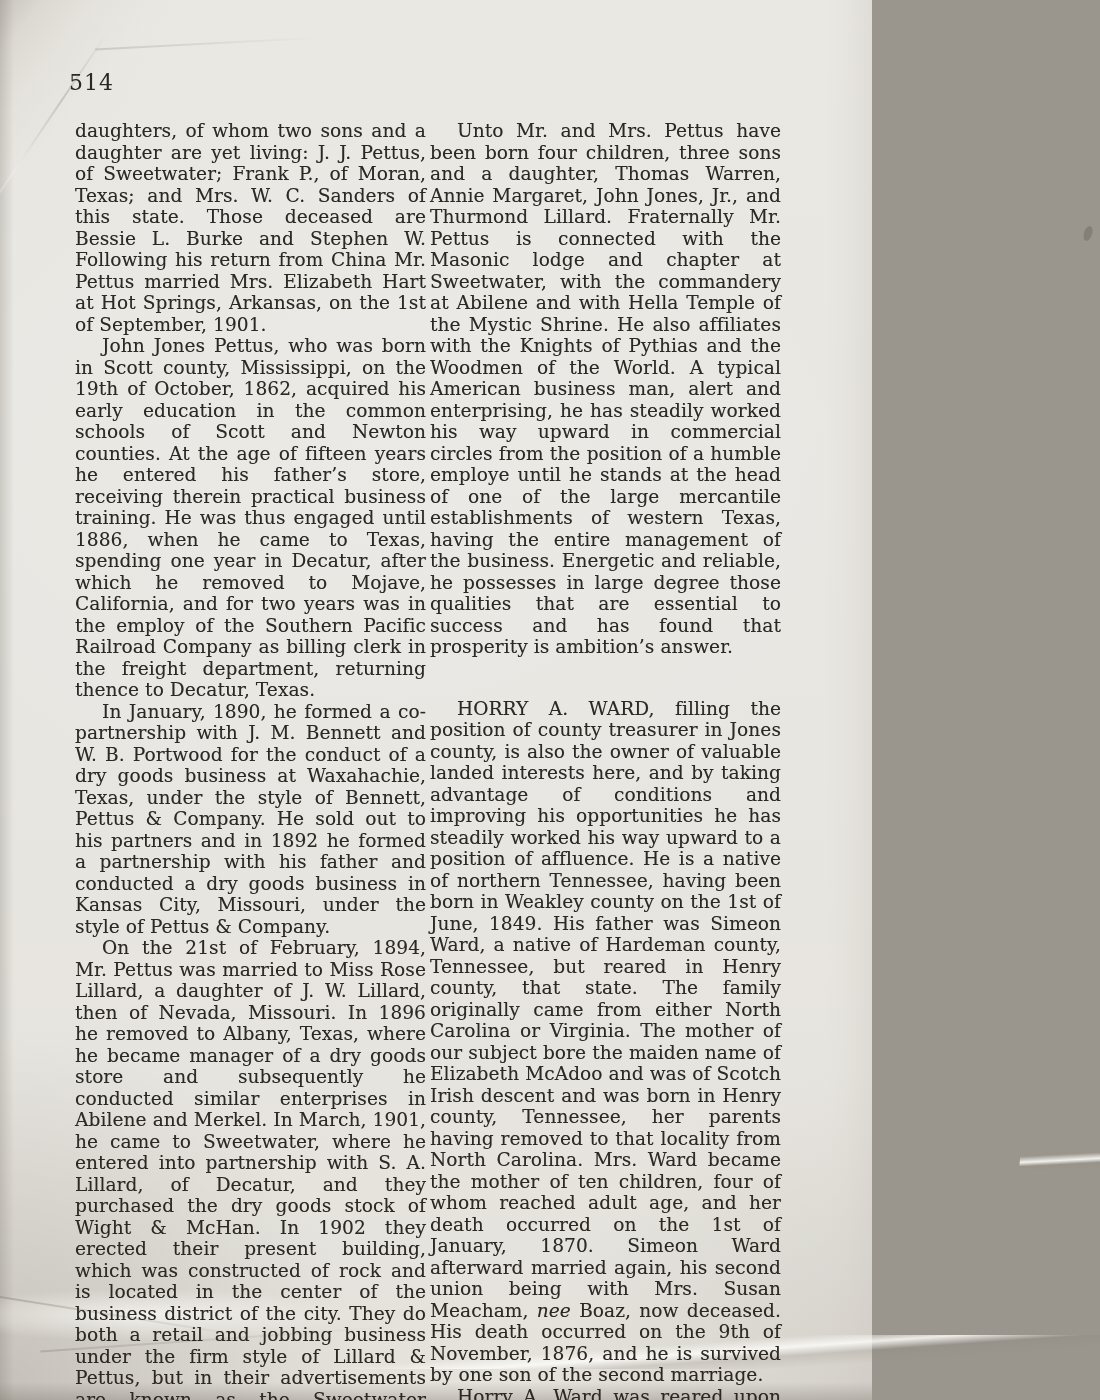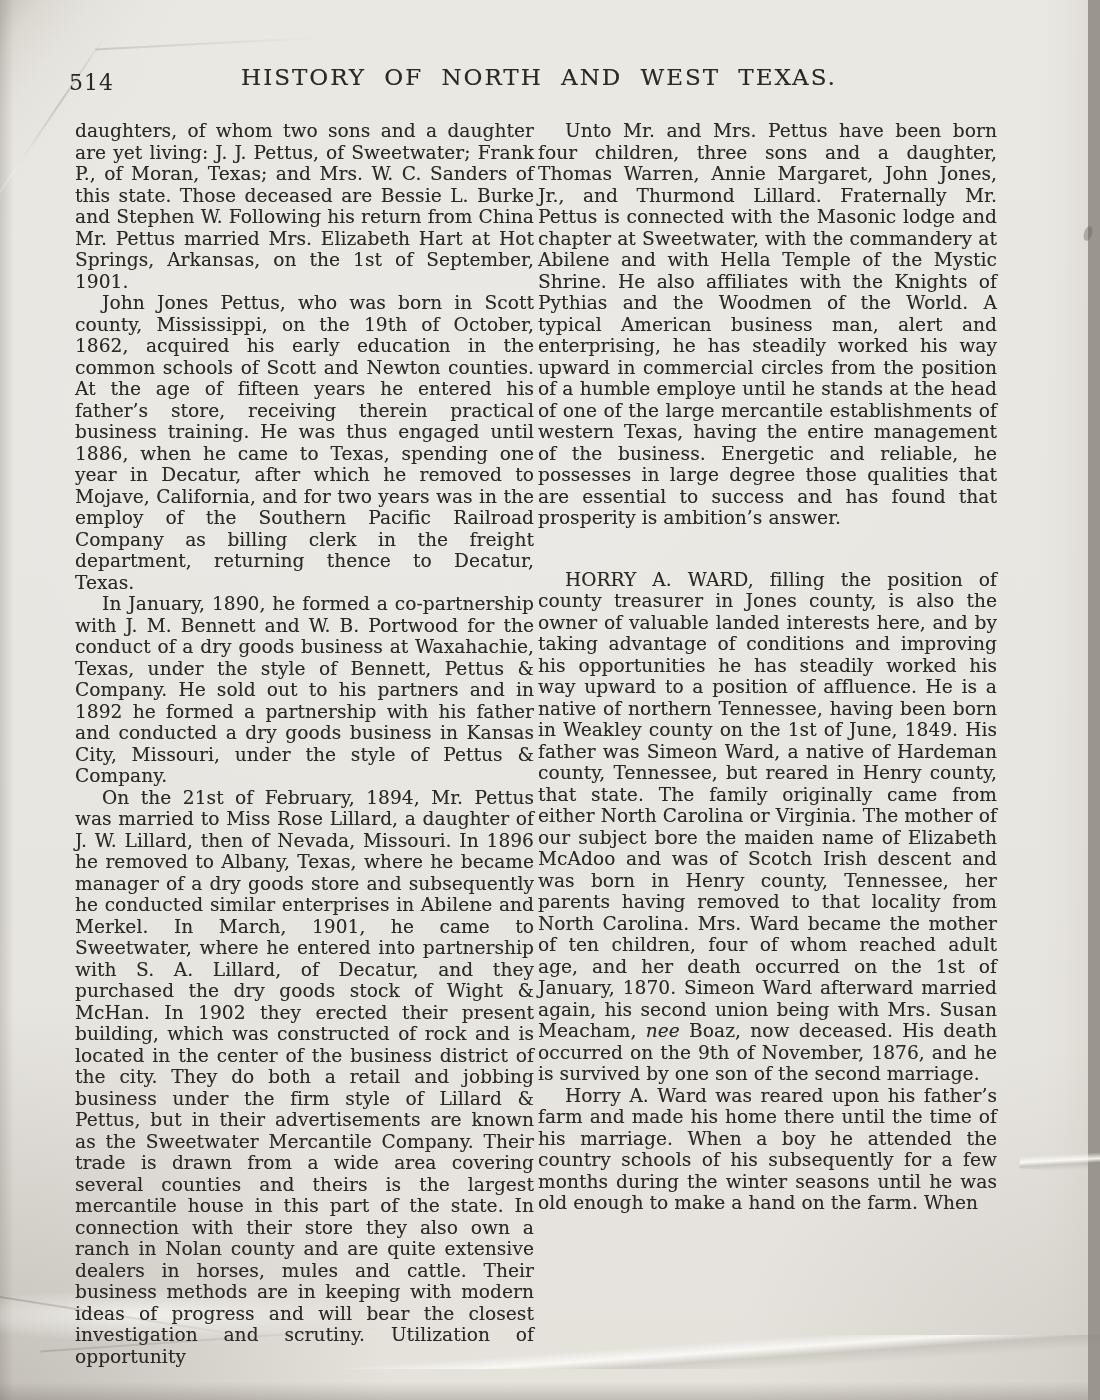--- a/index.html
+++ b/index.html
@@ -1,21 +1,21 @@
 <!DOCTYPE html>
 <html lang="en"><head>
 <meta charset="utf-8">
 <style>
   * { margin: 0; padding: 0; box-sizing: border-box; }
   html, body { width: 1100px; height: 1400px; }
   body { overflow: hidden; background: #9a958d; }
 
   .page {
     position: relative;
-    width: 1088px;
+    width: 872px;
     height: 1400px;
     font-family: "DejaVu Serif", serif;
     color: var(--ink, #2c2823);
     background:
       radial-gradient(ellipse 900px 700px at 45% 35%, rgba(255,255,255,0.12), rgba(255,255,255,0) 60%),
       radial-gradient(circle at 0% 100%, rgba(120,114,105,0.30), rgba(120,114,105,0) 22%),
       radial-gradient(circle at 100% 100%, rgba(120,114,105,0.16), rgba(120,114,105,0) 20%),
       linear-gradient(180deg, #eae8e3 0%, #e8e6e1 55%, #e5e2dc 100%);
   }
 
@@ -125,21 +125,20 @@
   <div class="artifact bottom-highlight"></div>
   <div class="artifact bottom-crease-1"></div>
   <div class="artifact bottom-crease-2"></div>
   <div class="artifact bottom-wide-crease"></div>
   <div class="artifact bottom-edge-shadow"></div>
   <div class="artifact right-tear"></div>
   <div class="artifact speck-right"></div>
 
   <header class="page-header">
     <span class="page-number">514</span>
-    <h1 class="running-title">HISTORY OF NORTH AND WEST TEXAS.</h1>
   </header>
 
   <main class="columns">
     <div class="column">
         <p class="para"><span>daughters, of whom two sons and a daughter are yet living: J. J. Pettus, of Sweetwater; Frank P., of Moran, Texas; and Mrs. W. C. Sanders of this state. Those deceased are Bessie L. Burke and Stephen W. Following his return from China Mr. Pettus married Mrs. Elizabeth Hart at Hot Springs, Arkansas, on the 1st of September, 1901.</span></p>
         <p class="para indent"><span>John Jones Pettus, who was born in Scott county, Mississippi, on the 19th of October, 1862, acquired his early education in the common schools of Scott and Newton counties. At the age of fifteen years he entered his father’s store, receiving therein practical business training. He was thus engaged until 1886, when he came to Texas, spending one year in Decatur, after which he removed to Mojave, California, and for two years was in the employ of the Southern Pacific Railroad Company as billing clerk in the freight department, returning thence to Decatur, Texas.</span></p>
         <p class="para indent"><span>In January, 1890, he formed a co-partnership with J. M. Bennett and W. B. Portwood for the conduct of a dry goods business at Waxahachie, Texas, under the style of Bennett, Pettus &amp; Company. He sold out to his partners and in 1892 he formed a partnership with his father and conducted a dry goods business in Kansas City, Missouri, under the style of Pettus &amp; Company.</span></p>
         <p class="para indent"><span>On the 21st of February, 1894, Mr. Pettus was married to Miss Rose Lillard, a daughter of J. W. Lillard, then of Nevada, Missouri. In 1896 he removed to Albany, Texas, where he became manager of a dry goods store and subsequently he conducted similar enterprises in Abilene and Merkel. In March, 1901, he came to Sweetwater, where he entered into partnership with S. A. Lillard, of Decatur, and they purchased the dry goods stock of Wight &amp; McHan. In 1902 they erected their present building, which was constructed of rock and is located in the center of the business district of the city. They do both a retail and jobbing business under the firm style of Lillard &amp; Pettus, but in their advertisements are known as the Sweetwater Mercantile Company. Their trade is drawn from a wide area covering several counties and theirs is the largest mercantile house in this part of the state. In connection with their store they also own a ranch in Nolan county and are quite extensive dealers in horses, mules and cattle. Their business methods are in keeping with modern ideas of progress and will bear the closest investigation and scrutiny. Utilization of opportunity</span></p>
       </div>
     <div class="column">

